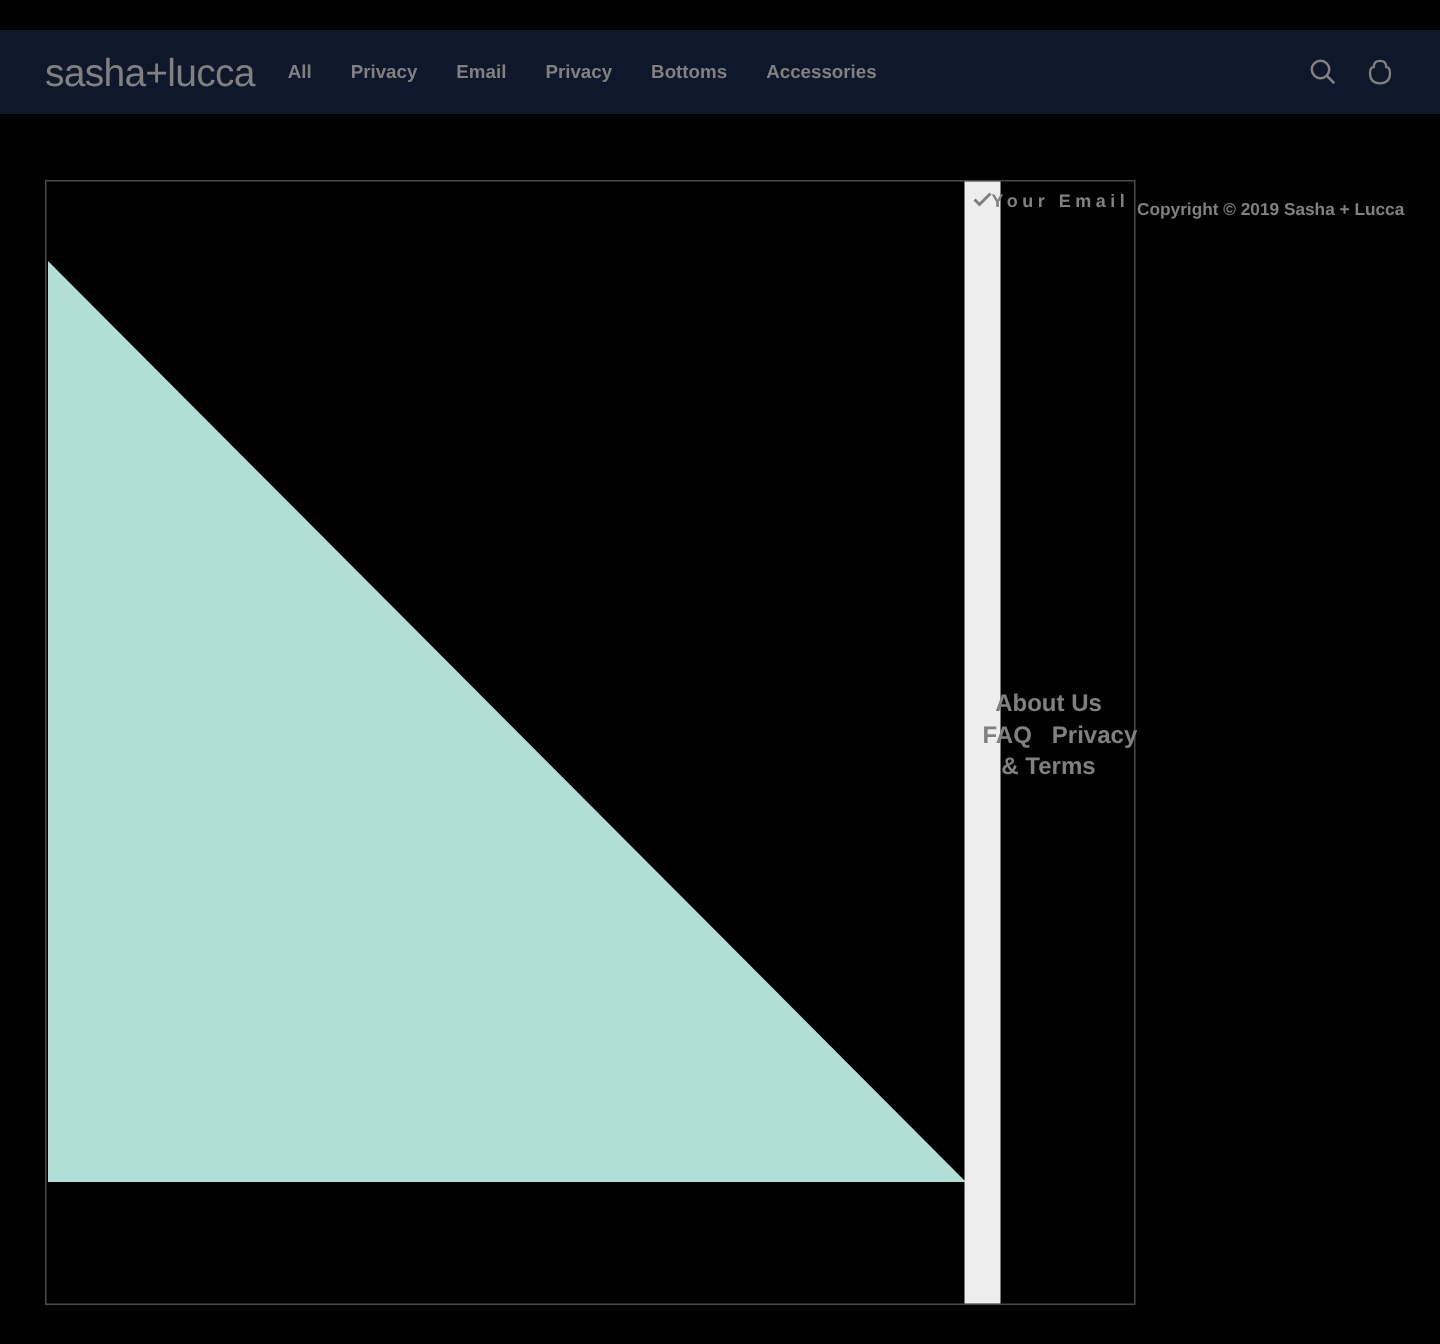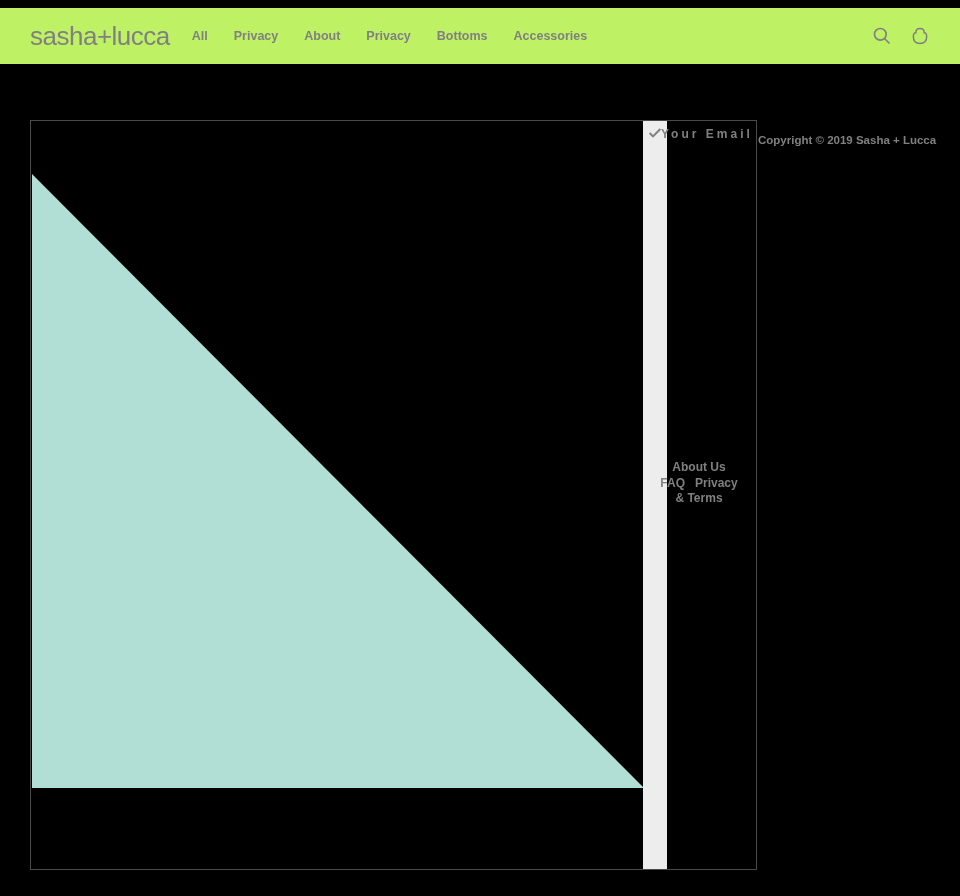--- a/index.html
+++ b/index.html
@@ -6,25 +6,25 @@
     body {
       width: 960px;
       height: 896px;
       background: #000;
       font-family: -apple-system, BlinkMacSystemFont, "Segoe UI", Arial, sans-serif;
       overflow: hidden;
       position: relative;
     }
     .header {
       position: absolute;
-      top: 8px;
+      top: 20px;
       left: 0;
       right: 0;
       height: 56px;
-      background: #bef264;
+      background: #0f172a;
       display: flex;
       align-items: center;
       padding: 0 30px;
       z-index: 10;
     }
     .logo {
       font-size: 26px;
       font-weight: 400;
       color: #808080;
       letter-spacing: -0.5px;
@@ -110,42 +110,42 @@
       font-size: 11.5px;
       font-weight: 600;
       color: #808080;
       z-index: 4;
     }
     .footer-links {
       position: absolute;
       top: 460px;
       left: 655px;
       width: 88px;
-      font-size: 12px;
+      font-size: 16px;
       font-weight: 600;
       color: #808080;
       line-height: 1.3;
       text-align: center;
       z-index: 4;
     }
     .footer-links a {
       color: #808080;
       text-decoration: none;
       cursor: pointer;
     }
   </style>
 </head>
 <body>
 
 <div class="header">
   <div class="logo">sasha+lucca</div>
   <nav class="nav">
     <a class="nav-item">All</a>
     <a class="nav-item">Privacy</a>
-    <a class="nav-item">About</a>
+    <a class="nav-item">Email</a>
     <a class="nav-item">Privacy</a>
     <a class="nav-item">Bottoms</a>
     <a class="nav-item">Accessories</a>
   </nav>
   <div class="header-icons">
     <div class="icon-btn">
       <svg width="20" height="20" viewBox="0 0 24 24" fill="none" stroke="currentColor" stroke-width="2">
         <circle cx="10" cy="10" r="7"></circle>
         <line x1="15" y1="15" x2="21" y2="21"></line>
       </svg>

